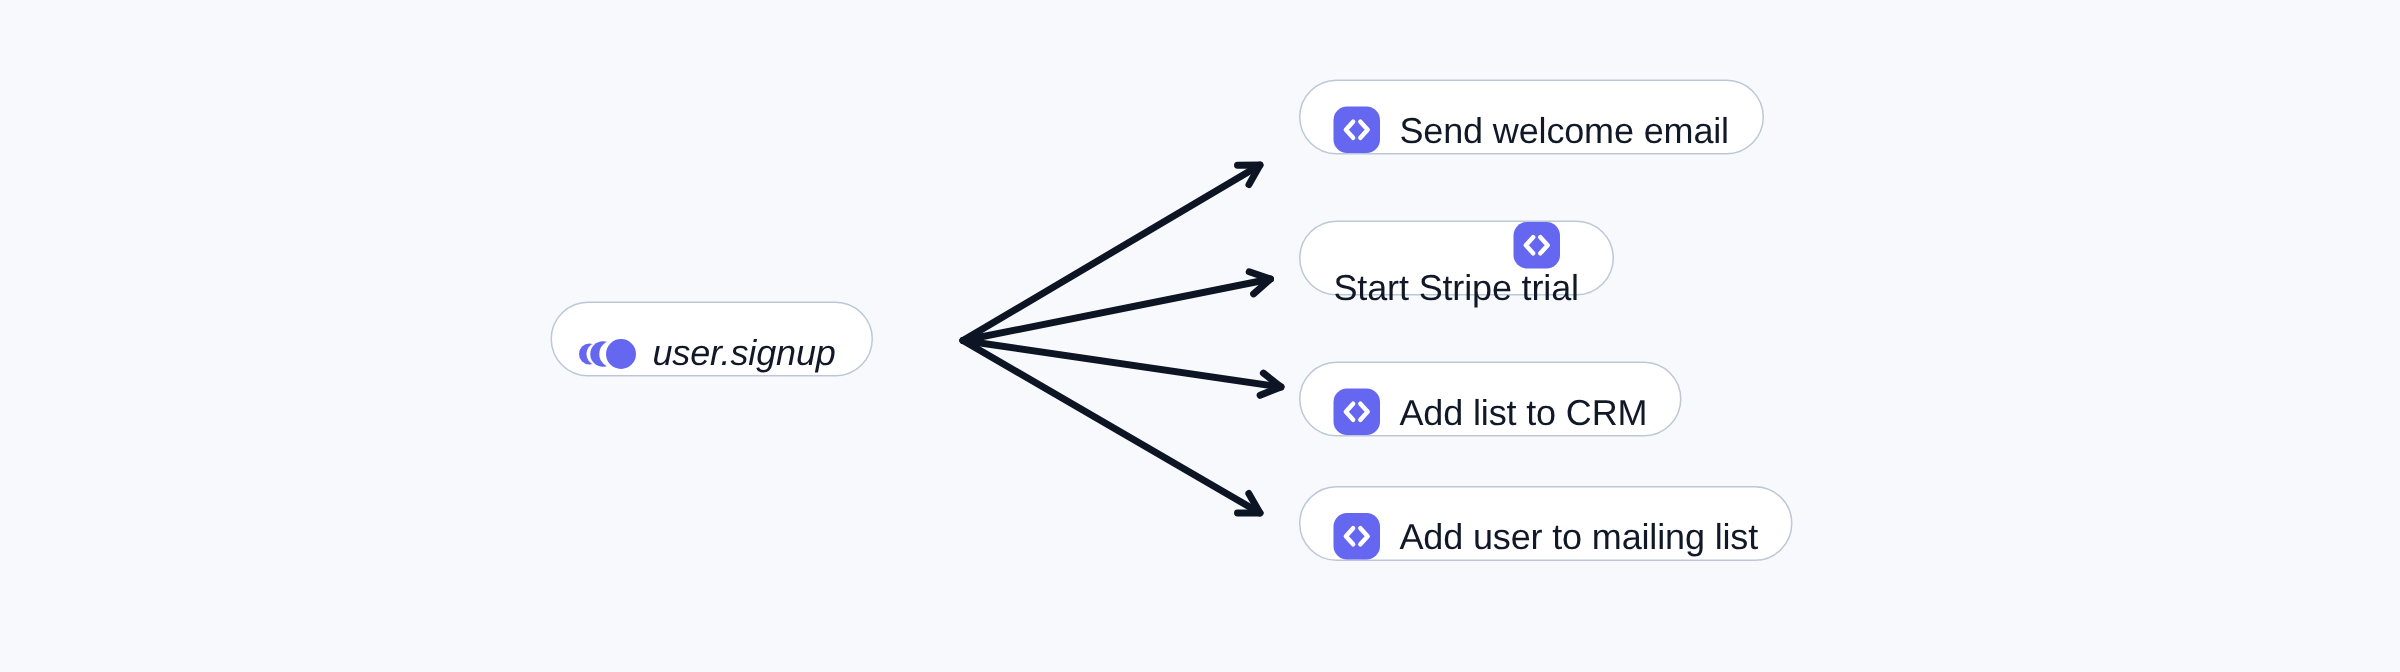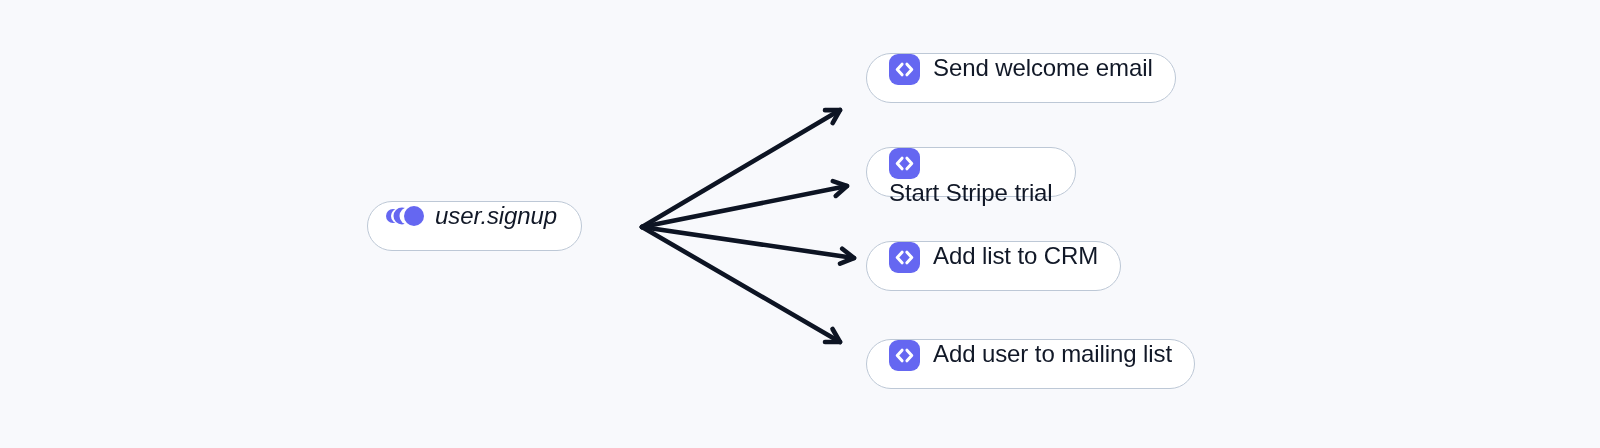--- a/index.html
+++ b/index.html
@@ -34,38 +34,38 @@
   .edges marker path{
     fill:none;
     stroke:var(--arrow);
     stroke-width:4.6;
     stroke-linecap:round;
     stroke-linejoin:round;
   }
   .pill{
     position:absolute;
     display:inline-flex;
-    align-items:flex-start;
+    align-items:flex-end;
     height:50px;
     padding:0 22px;
     background:var(--pill-bg);
     border:1.5px solid var(--border);
     border-radius:25px;
     font-size:24px;
     font-weight:500;
     letter-spacing:-0.1px;
     white-space:nowrap;
     color:var(--text);
   }
   .pill .label{display:inline-block;}
   .pill.source{left:367px;top:201px;padding:0 24px 0 18px;font-style:italic;}
   .pill.t0{left:866px;top:53px;}
   .pill.t1{left:866px;top:147px;flex-direction:column;}
   .pill.t2{left:866px;top:241px;}
-  .pill.t3{left:866px;top:339px;}
+  .pill.t3{left:866px;top:324px;}
   .ripple-icon{
     display:inline-flex;align-items:center;
     margin-right:11px;
     line-height:0;
   }
   .code-icon{
     display:inline-flex;align-items:center;justify-content:center;
     width:31px;height:31px;
     border-radius:9px;
     background:var(--accent);

